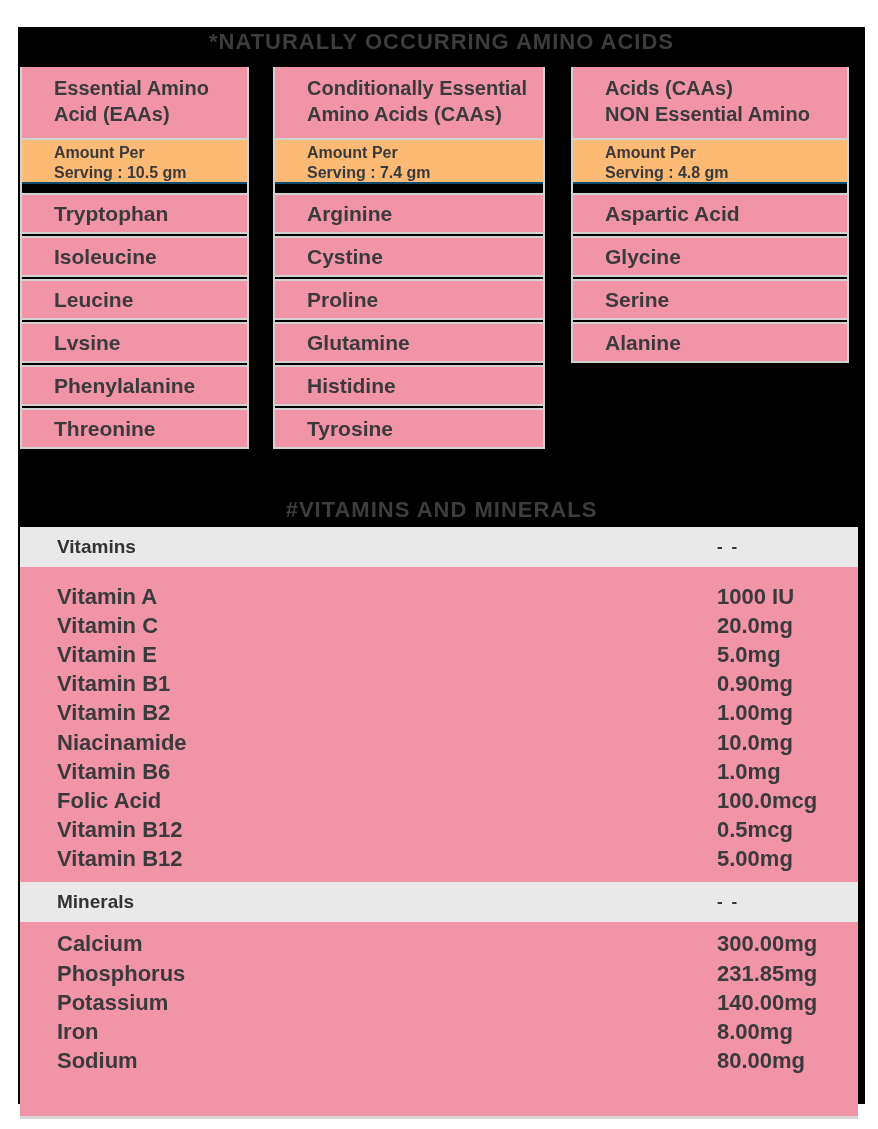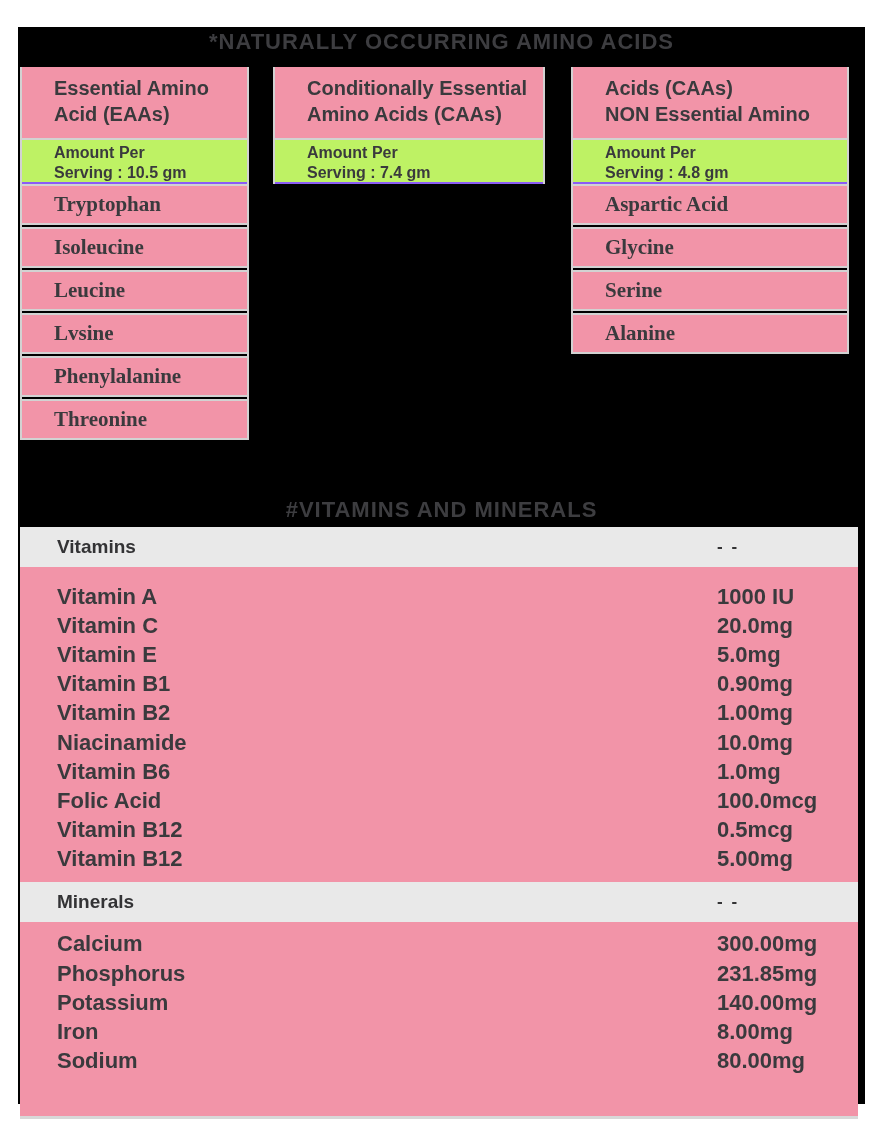--- a/index.html
+++ b/index.html
@@ -27,25 +27,25 @@
   }
   .t1 { left:2px;   width:229px; }
   .t2 { left:255px; width:272px; }
   .t3 { left:553px; width:278px; }
   .amino-header {
     background:#f294a8; height:63px; border-bottom:2px solid #d2d2d2;
     box-sizing:content-box; padding:8px 0 0 32px;
     color:#3a3a3d; font-weight:bold; font-size:20px; line-height:26px;
   }
   .amino-serving {
-    background:#bef264; height:39px; border-bottom:2px solid #8b5cf6;
+    background:#fdba74; height:39px; border-bottom:2px solid #0c4a6e;
     padding:3px 0 0 32px; box-sizing:content-box;
     color:#3a3a3d; font-weight:bold; font-size:16px; line-height:20px;
   }
-  .amino-items { margin-top:0;font-family:Liberation Serif, serif; }
+  .amino-items { margin-top:9px; }
   .amino-item {
     background:#f294a8; height:37px; border-top:2px solid #d2d2d2;
     border-bottom:2px solid #d2d2d2; margin-bottom:2px;
     display:flex; align-items:center; padding-left:32px;
     color:#3a3a3d; font-weight:bold; font-size:21px; box-sizing:content-box;
   }
   .amino-item:last-child { margin-bottom:0; }
 
   
   .vm-table {
@@ -98,20 +98,29 @@
 
     <div class="amino-table t2">
       <div class="amino-header">
         <div>Conditionally Essential</div>
         <div>Amino Acids (CAAs)</div>
       </div>
       <div class="amino-serving">
         <div>Amount Per</div>
         <div>Serving : 7.4 gm</div>
       </div>
+      <div class="amino-items">
+
+      <div class="amino-item">Arginine</div>
+          <div class="amino-item">Cystine</div>
+          <div class="amino-item">Proline</div>
+          <div class="amino-item">Glutamine</div>
+          <div class="amino-item">Histidine</div>
+          <div class="amino-item">Tyrosine</div>
+        </div>
     </div>
 
     <div class="amino-table t3">
       <div class="amino-header">
         <div>Acids (CAAs)</div>
         <div>NON Essential Amino</div>
       </div>
       <div class="amino-serving">
         <div>Amount Per</div>
         <div>Serving : 4.8 gm</div>

